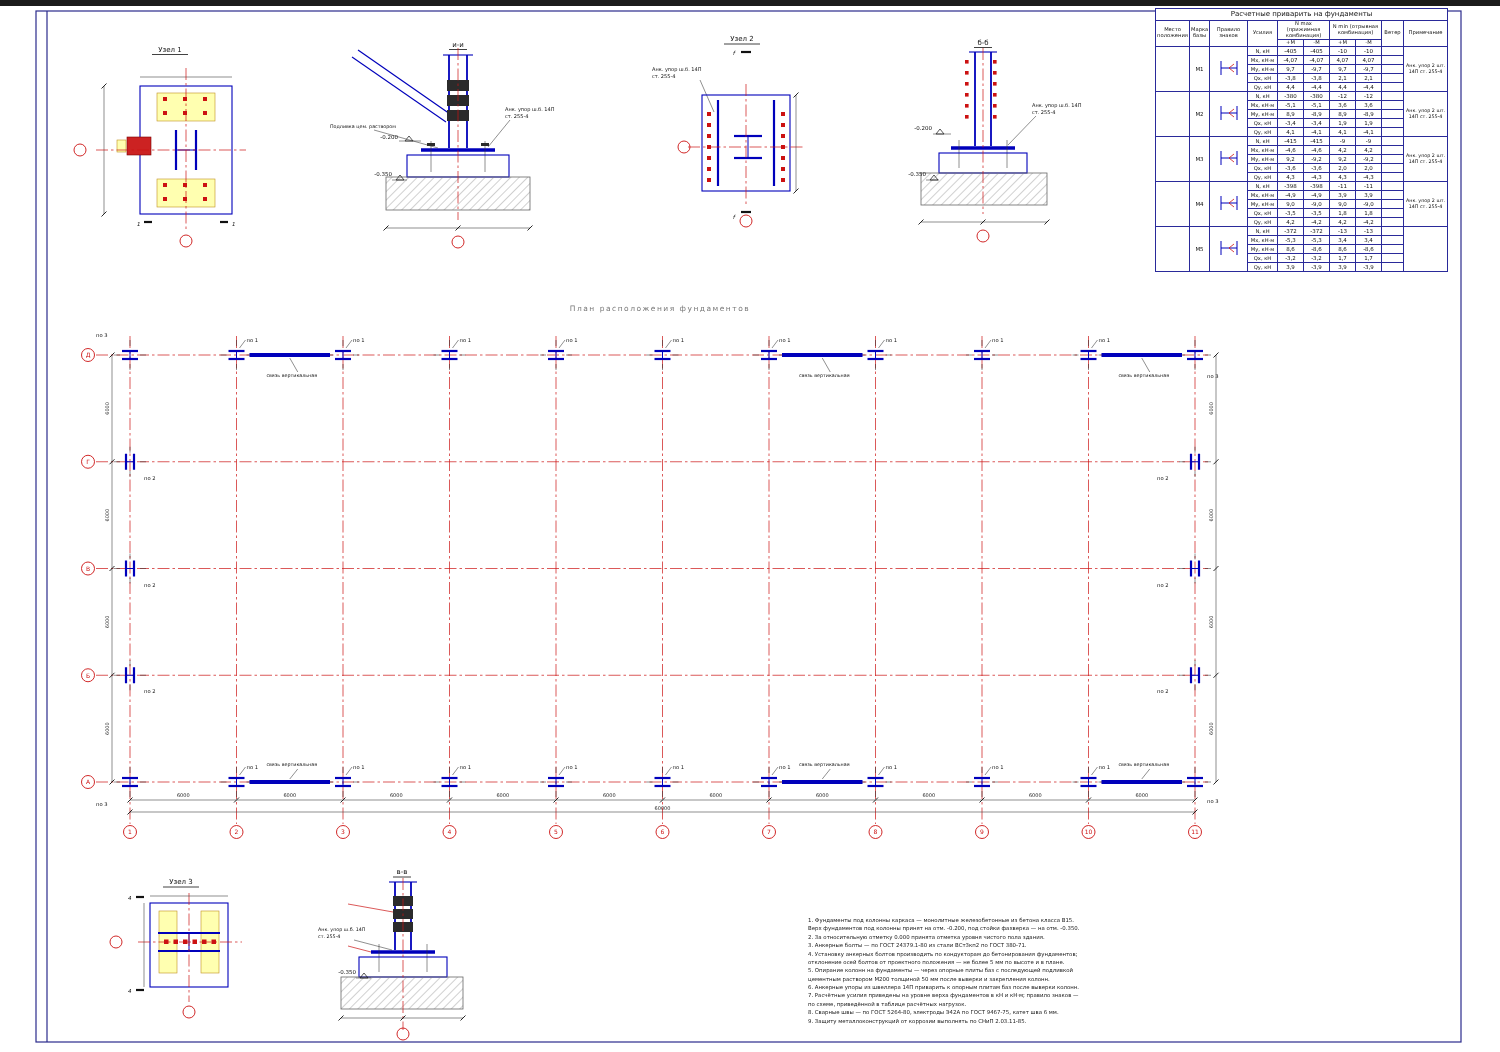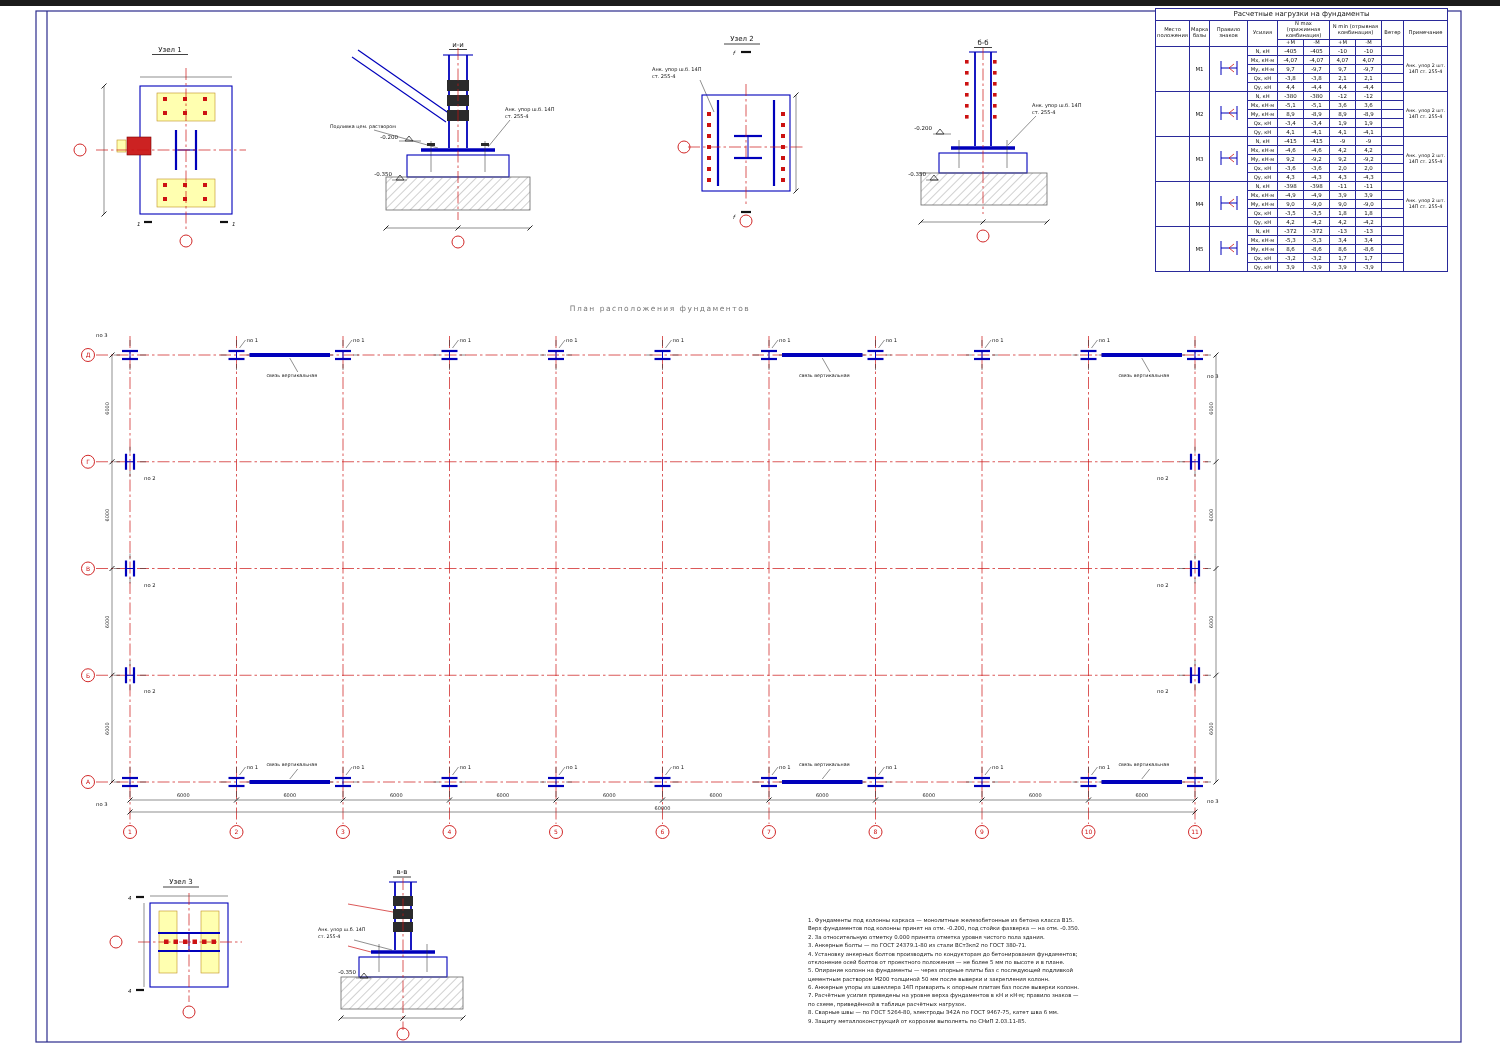--- a/index.html
+++ b/index.html
@@ -656,21 +656,21 @@
         <col style="width:30px">
     <col style="width:26px">
         <col style="width:26px">
         <col style="width:26px">
         <col style="width:26px">
     <col style="width:22px">
         <col style="width:44px">
   </colgroup>
   <thead>
     <tr>
-          <th colspan="10" class="tt">Расчетные нагрузки на фундаменты</th>
+          <th colspan="10" class="tt">Расчетные приварить на фундаменты</th>
         </tr>
     <tr>
       <th rowspan="2">Место положения</th>
       <th rowspan="2">Марка базы</th>
       <th rowspan="2">Правило знаков</th>
       <th rowspan="2">Усилия</th>
       <th colspan="2">N max (прижимная комбинация)</th>
       <th colspan="2">N min (отрывная комбинация)</th>
       <th rowspan="2">Ветер</th>
       <th rowspan="2">Примечание</th>

